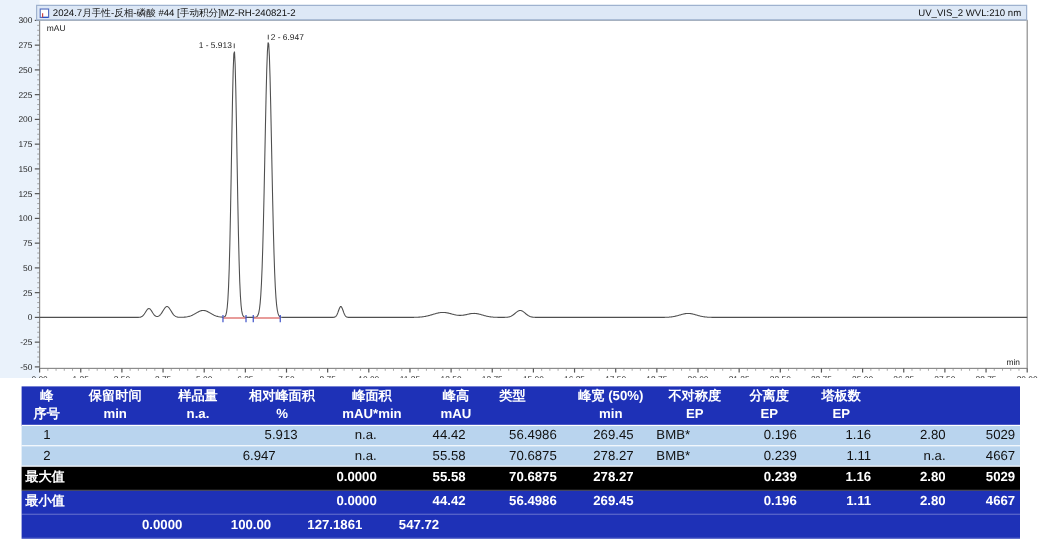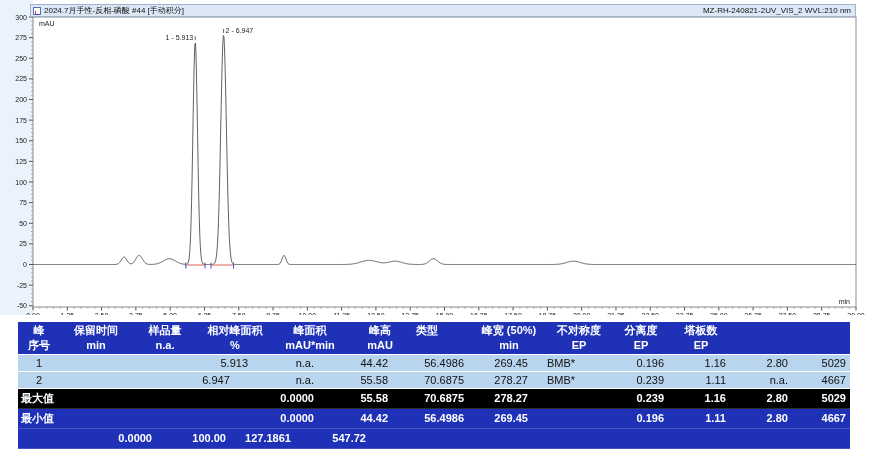--- a/index.html
+++ b/index.html
@@ -17,21 +17,21 @@
   }
   .hicon {
     display:inline-block; width:8px; height:8px; margin:0 3px 0 2px;
     background:#ffffff; border:1px solid #5570c0; position:relative;
   }
   .hicon::after {
     content:""; position:absolute; left:1px; top:3px; width:4px; height:3px;
     border-left:1px solid #cc4444; border-bottom:1px solid #2a52c8;
   }
   .htitle { flex:0 0 auto;text-align:center; }
-  .hsample { flex:1 1 auto; text-align:right; }
+  .hsample { flex:1 1 auto; text-align:left; }
   .hchannel { flex:0 0 auto; padding-right:4px; }
   .table-panel { position:absolute; left:18px; top:322px; width:832px; font-size:11px; }
   .tr { display:flex; width:832px; }
   .thead { border-bottom:1px solid #ffffff; }
   .th { padding:1px 4px 2px 4px; font-weight:bold; color:#fff; }
   .th .l1 { line-height:15px; white-space:nowrap; }
   .th .l2 { line-height:14px; white-space:nowrap; }
   .td { height:16px; line-height:16px; padding:0 4px; white-space:nowrap; overflow:hidden; }
   .data { border-bottom:1px solid #ffffff; }
   .summary .td { height:19px; line-height:19px; font-weight:bold; }
@@ -397,21 +397,21 @@
         <div class="td" style="width: 58px; text-align: center;"></div>
         <div class="td" style="width: 78px; text-align: right;">0.196</div>
         <div class="td" style="width: 62px; text-align: right;">1.11</div>
         <div class="td" style="width: 62px; text-align: right;">2.80</div>
         <div class="td" style="width: 58px; text-align: right;">4667</div>
       </div>
       <div class="tr summary" style="background: rgb(30, 49, 183); color: rgb(255, 255, 255);">
         <div class="td" style="width: 72px; text-align: right;"></div>
         <div class="td" style="width: 66px; text-align: right;">0.0000</div>
         <div class="td" style="width: 74px; text-align: right;">100.00</div>
-        <div class="td" style="width: 76px; text-align: center;">127.1861</div>
+        <div class="td" style="width: 76px; text-align: right;">127.1861</div>
         <div class="td" style="width: 64px; text-align: right;">547.72</div>
         <div class="td" style="width: 58px; text-align: center;"></div>
         <div class="td" style="width: 78px; text-align: right;"></div>
         <div class="td" style="width: 62px; text-align: right;"></div>
         <div class="td" style="width: 62px; text-align: right;"></div>
         <div class="td" style="width: 58px; text-align: right;"></div>
       </div>
     </div>
 </div>
 

